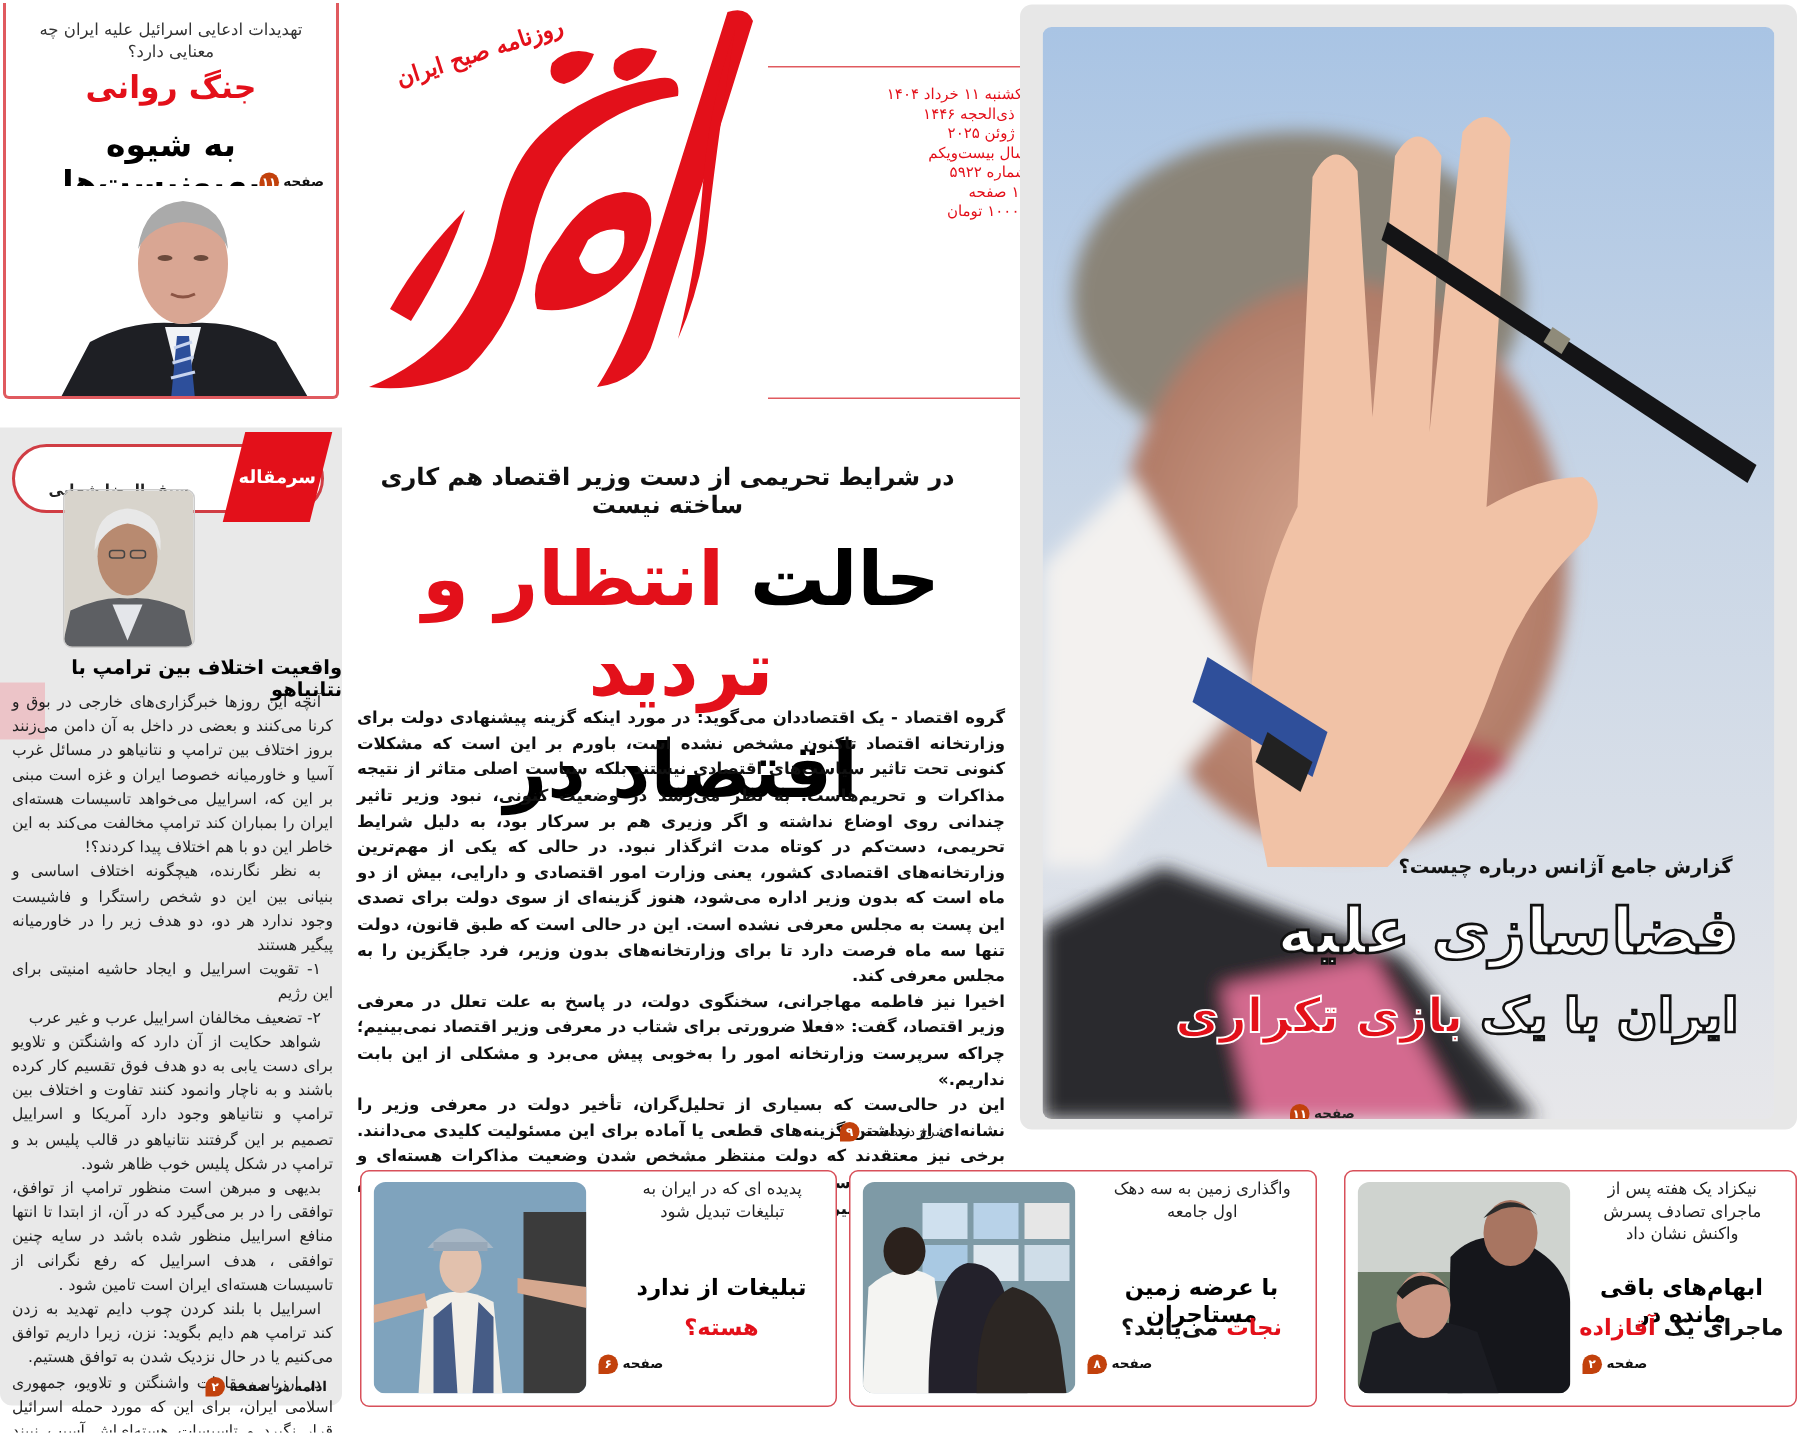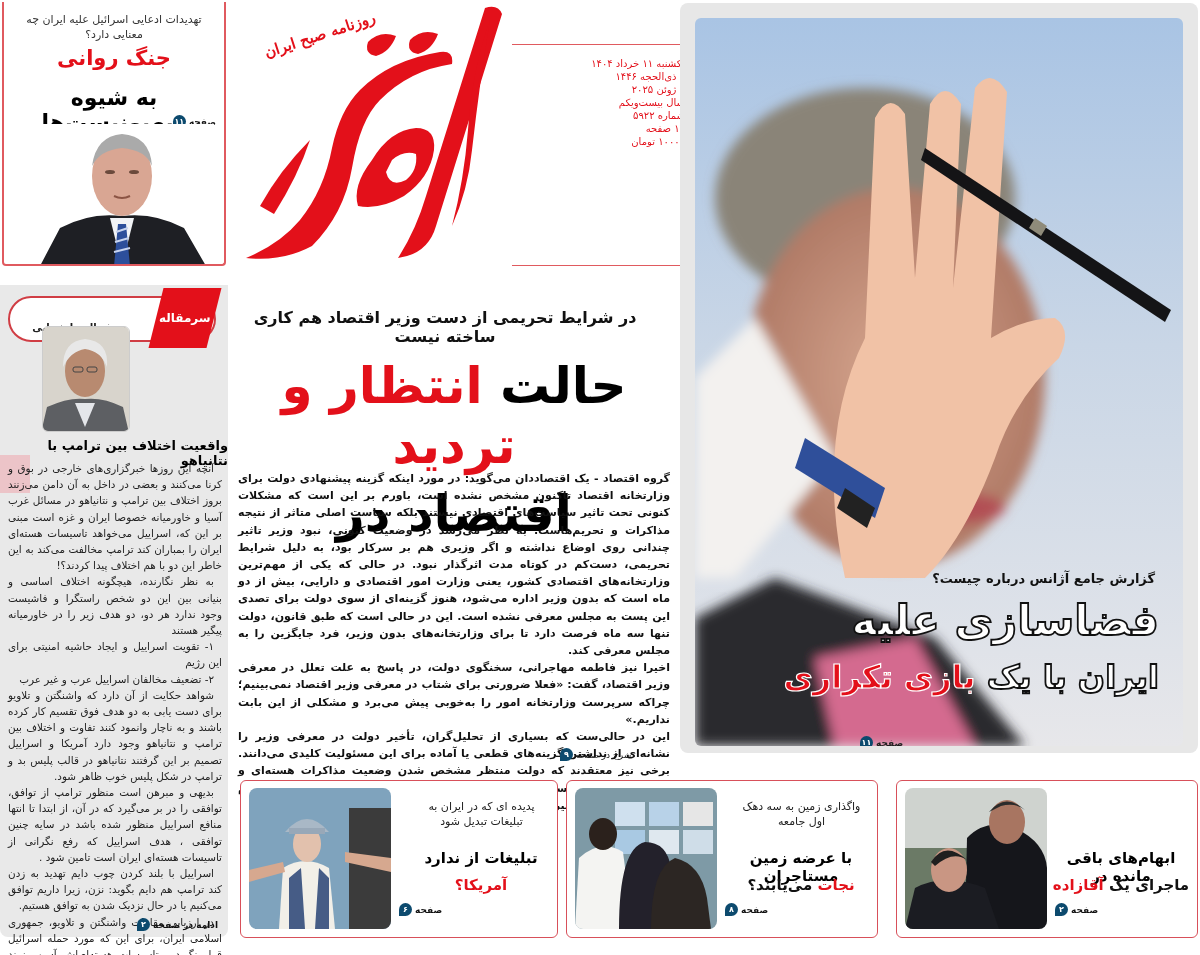--- a/index.html
+++ b/index.html
@@ -8,21 +8,21 @@
 
   .red { color: #e3101a; }
   .abs { position: absolute; }
 
   
   #teaser-box { left: 2px; top: 2px; width: 224px; height: 264px; border: 2px solid #e05a5f; border-top: none; border-radius: 0 0 4px 4px; background: #fff; overflow: hidden; }
   #teaser-box .kicker { position: absolute; top: 10px; left: 6px; right: 6px; text-align: center; font-size: 11px; line-height: 15px; color: #333; }
   #teaser-box .title-red { position: absolute; top: 44px; left: 0; right: 0; text-align: center; font-size: 21px; font-weight: bold; color: #e3101a; }
   #teaser-box .title-black { position: absolute; top: 83px; left: 0; right: 0; text-align: center; font-size: 22px; font-weight: bold; color: #000; }
   #teaser-box .page-ref { position: absolute; top: 113px; right: 8px; display: flex; align-items: center; gap: 3px; font-size: 9px; font-weight: bold; }
-  .page-badge { display: inline-block; min-width: 13px; height: 13px; border-radius: 50% 50% 50% 0; background: #0c4a6e; color: #fff; font-size: 8px; line-height: 13px; text-align: center; font-weight: bold; }
+  .page-badge { display: inline-block; min-width: 13px; height: 13px; border-radius: 50% 50% 50% 0; background: #c2410c; color: #fff; font-size: 8px; line-height: 13px; text-align: center; font-weight: bold; }
   #teaser-photo { position: absolute; left: 30px; right: 10px; top: 122px; bottom: 0; }
 
   
   #masthead { left: 240px; top: 0; width: 432px; height: 268px; }
   #logo-svg { position: absolute; left: 0; top: 0; }
   #tagline { position: absolute; left: 22px; top: 26px; font-size: 15px; font-weight: bold; color: #e3101a; transform: rotate(-18deg); font-family: "DejaVu Serif", serif; }
   #dateline-box { position: absolute; left: 272px; top: 44px; width: 188px; height: 222px; border: 1.5px solid #e05a5f; border-left: none; border-radius: 0 14px 14px 0; }
   #dateline { position: absolute; right: 14px; top: 12px; font-size: 10px; line-height: 13px; color: #e3101a; text-align: right; }
 
   
@@ -54,21 +54,21 @@
   #hero-kicker { position: absolute; right: 28px; top: 553px; font-size: 13px; font-weight: bold; color: #111; }
   #hero-title-1 { position: absolute; right: 24px; top: 578px; font-size: 42px; font-weight: bold; color: #fff; -webkit-text-stroke: 1.8px #111; letter-spacing: -1px; }
   #hero-title-2 { position: absolute; right: 24px; top: 640px; font-size: 32px; font-weight: bold; letter-spacing: -1px; padding-left: 28px; }
   #hero-title-2 .w { color: #fff; -webkit-text-stroke: 1.8px #111; }
   #hero-title-2 .r { color: #e3101a; -webkit-text-stroke: 1.2px #fff; }
   #hero-ref { position: absolute; left: 165px; top: 718px; display: flex; align-items: center; gap: 3px; font-size: 9px; font-weight: bold; color: #222; }
 
   
   .card { position: absolute; top: 780px; height: 158px; border: 1.5px solid #d8505a; border-radius: 6px; background: #fff; }
   .card .photo { position: absolute; left: 8px; top: 7px; width: 142px; height: 141px; border-radius: 8px; overflow: hidden; }
-  .card .kicker { position: absolute; right: 8px; top: 18px; width: 135px; text-align: center; font-size: 11px; line-height: 15px; color: #222; }
+  .card .kicker { position: absolute; right: 8px; top: 4px; width: 135px; text-align: center; font-size: 11px; line-height: 15px; color: #222; }
   .card .title-1 { position: absolute; right: 6px; width: 140px; text-align: center; top: 68px; font-size: 15px; font-weight: bold; color: #000; }
   .card .title-2 { position: absolute; right: 6px; width: 140px; text-align: center; top: 95px; font-size: 15px; font-weight: bold; }
   .card .ref { position: absolute; left: 158px; top: 122px; display: flex; align-items: center; gap: 3px; font-size: 9px; font-weight: bold; }
 
   #card-1 { left: 896px; width: 302px; }
   #card-2 { left: 566px; width: 312px; }
   #card-3 { left: 240px; width: 318px; }
 </style>
 </head>
 <body>
@@ -227,20 +227,21 @@
       <rect width="142" height="141" fill="#cfd3cf"></rect>
       <rect x="0" y="60" width="70" height="81" fill="#6b7a66"></rect>
       <path d="M60 141 L62 50 Q80 30 110 40 Q140 54 142 80 L142 141 Z" fill="#15161b"></path>
       <ellipse cx="102" cy="34" rx="18" ry="22" fill="#a87561"></ellipse>
       <path d="M84 24 Q100 4 120 22 Q110 14 96 18 Z" fill="#2b2b2b"></path>
       <path d="M0 141 L10 100 Q40 84 80 100 L94 141 Z" fill="#1b1c22"></path>
       <ellipse cx="44" cy="82" rx="18" ry="22" fill="#c99683"></ellipse>
       <path d="M26 74 Q40 52 62 72 Q48 62 30 78 Z" fill="#1f1f1f"></path>
     </svg>
   </div>
+  <div class="kicker">نیکزاد یک هفته پس از ماجرای تصادف پسرش واکنش نشان داد</div>
   <div class="title-1">ابهام‌های باقی مانده در</div>
   <div class="title-2"><span>ماجرای یک </span><span class="red">آقازاده</span></div>
   <div class="ref">
     <span>صفحه</span>
     <span class="page-badge">۲</span>
   </div>
 </div>
 
 <div id="card-2" class="card">
   <div class="photo">
@@ -276,18 +277,18 @@
       <path d="M40 90 L52 80 L56 141 L40 141 Z M70 80 L80 90 L80 141 L66 141 Z" fill="#465c86"></path>
       <ellipse cx="58" cy="56" rx="14" ry="18" fill="#e2c1ad"></ellipse>
       <path d="M36 44 Q58 18 80 44 Z" fill="#a9b8c6"></path>
       <rect x="40" y="40" width="36" height="6" fill="#98a8b8"></rect>
       <path d="M0 82 L34 74 L36 84 L0 94 Z" fill="#d6a88f"></path>
       <path d="M142 70 L96 64 L96 74 L142 84 Z" fill="#d6a88f"></path>
     </svg>
   </div>
   <div class="kicker">پدیده ای که در ایران به تبلیغات تبدیل شود</div>
   <div class="title-1">تبلیغات از ندارد</div>
-  <div class="title-2 red">آمریکا؟</div>
+  <div class="title-2 red">هسته؟</div>
   <div class="ref">
     <span>صفحه</span>
     <span class="page-badge">۶</span>
   </div>
 </div>
 
 </body></html>

